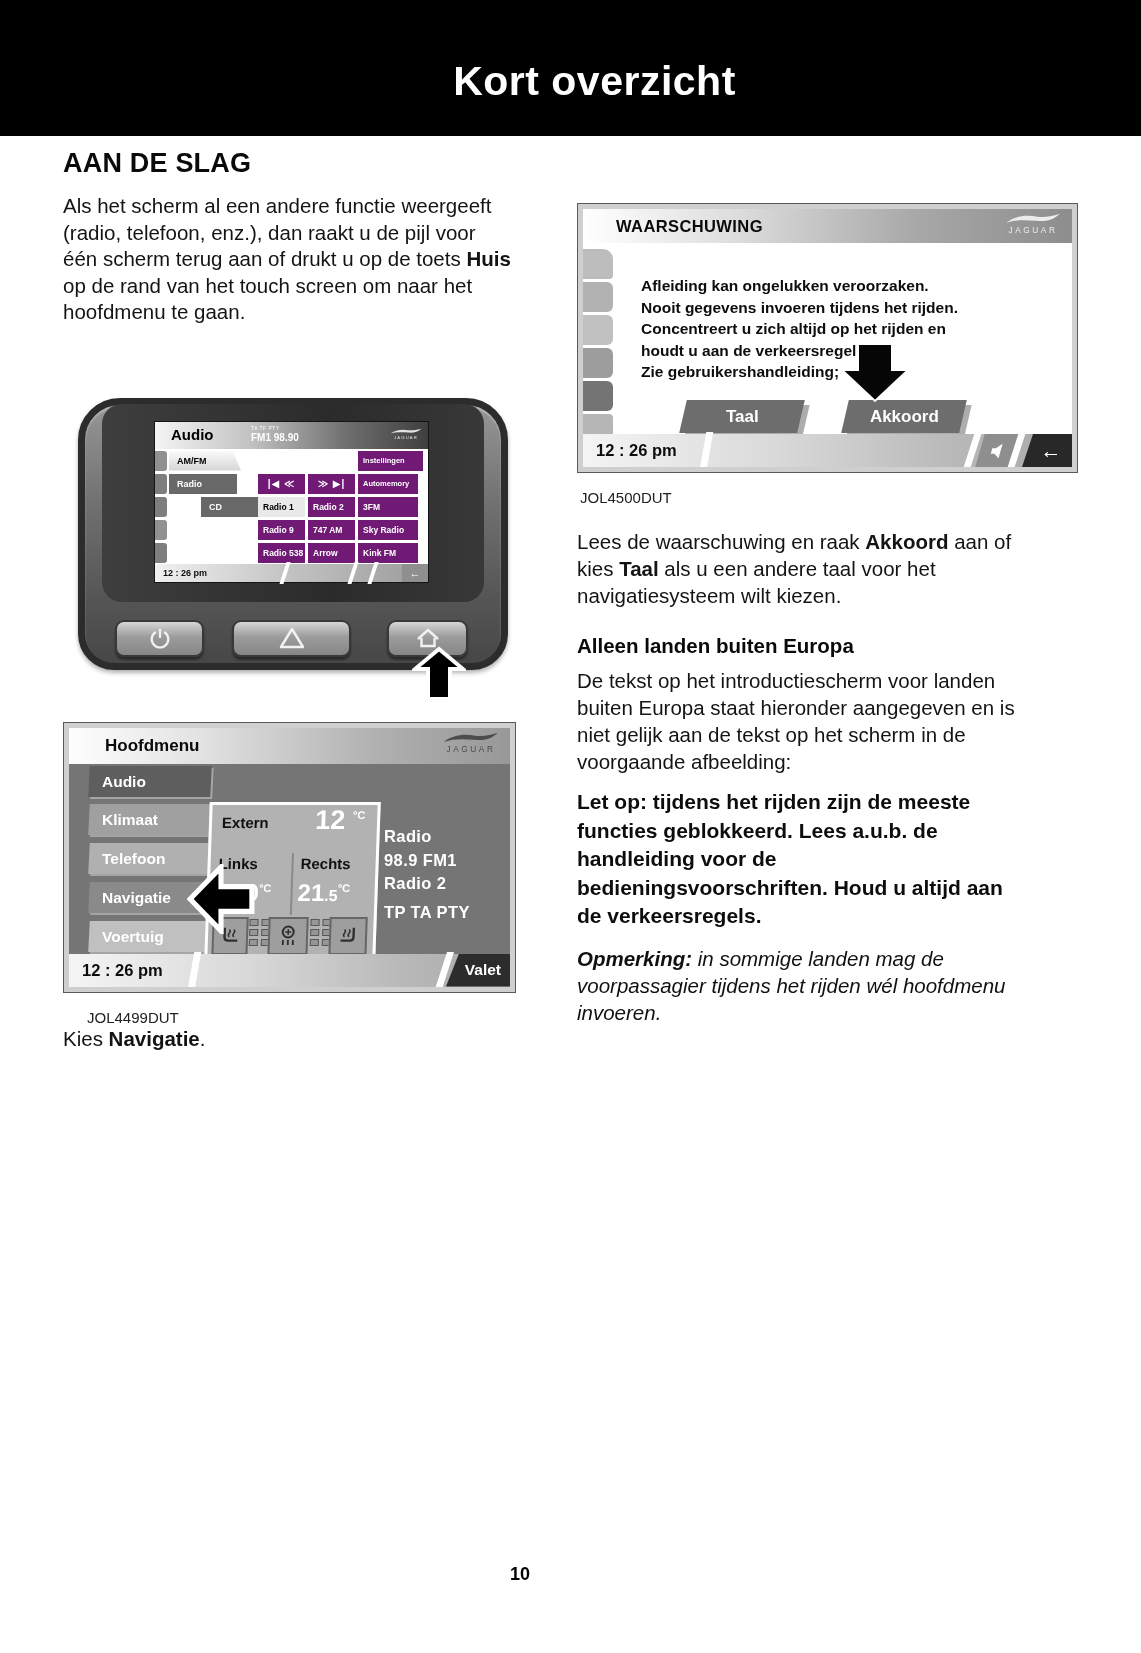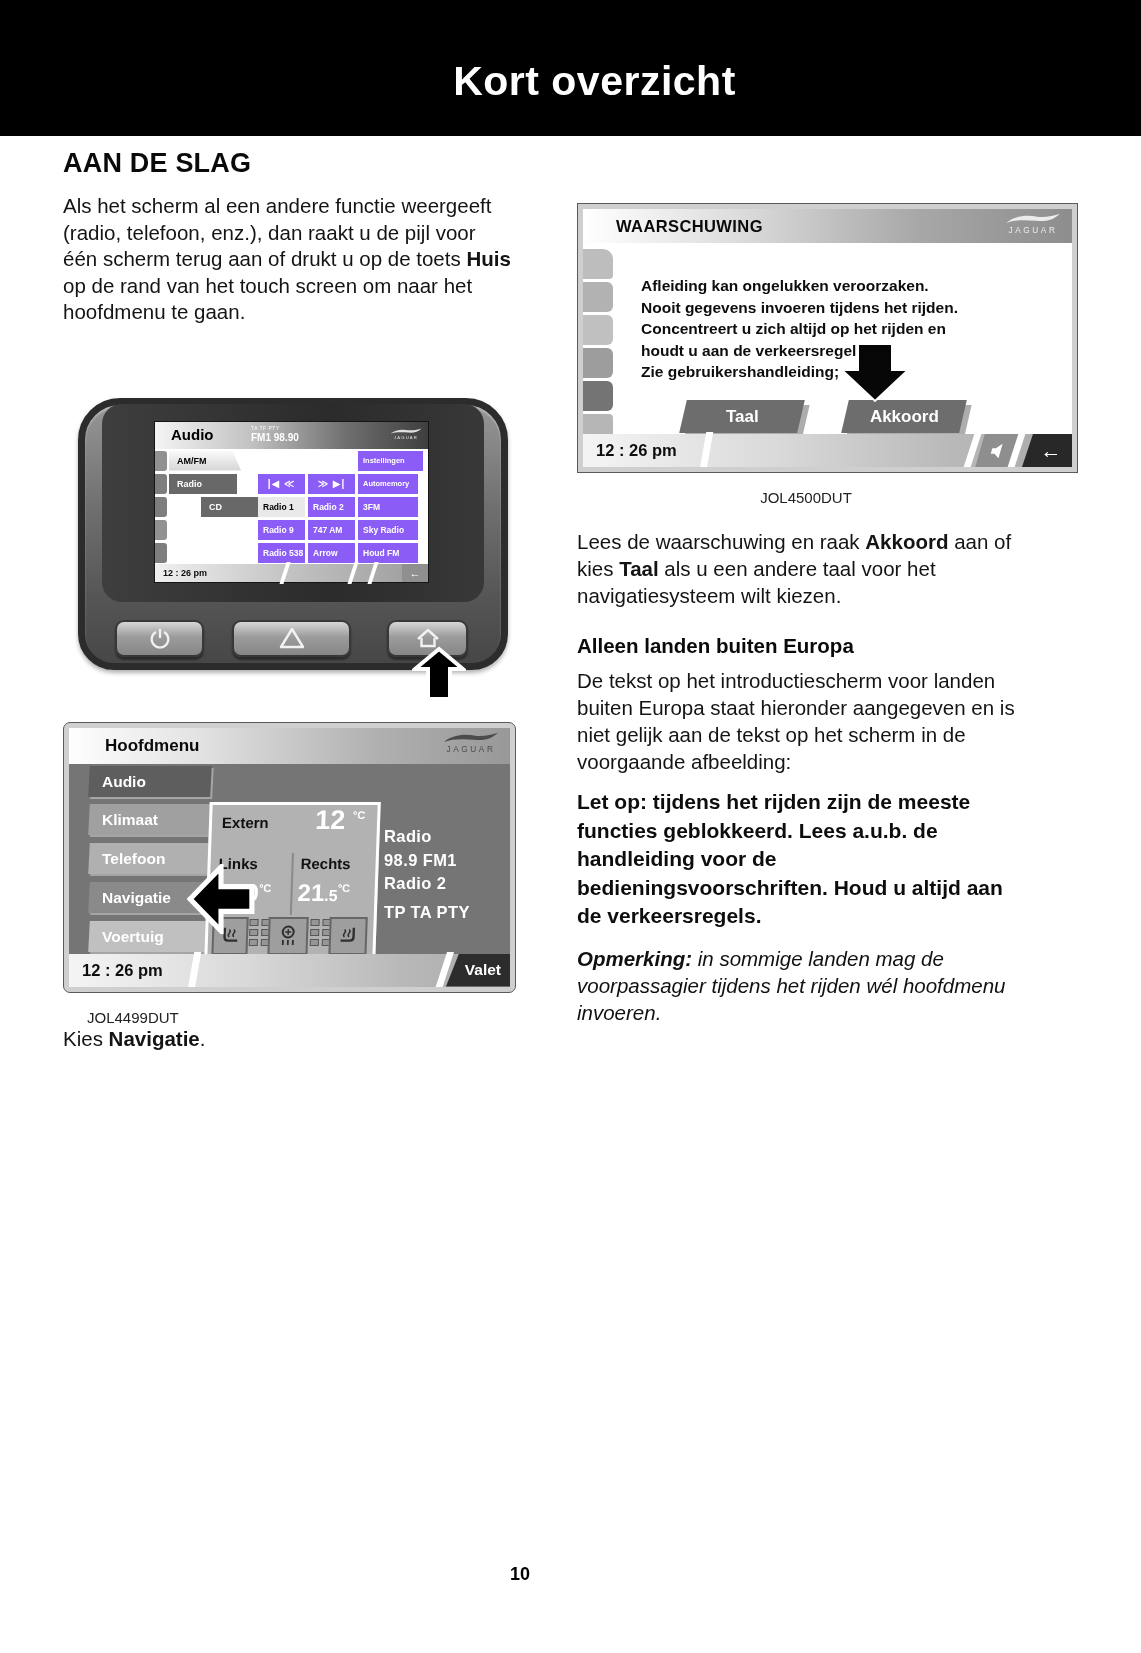--- a/index.html
+++ b/index.html
@@ -69,21 +69,21 @@
             background:linear-gradient(90deg,#f4f4f4 0%,#c2c2c2 35%,#6f6f6f 70%,#3f3f3f 100%);}
   .a-title{position:absolute;left:16px;top:4px;font-size:15px;font-weight:bold;color:#000;}
   .a-status{position:absolute;left:96px;top:3px;font-size:5px;color:#fff;letter-spacing:.5px;}
   .a-freq{position:absolute;left:96px;top:10px;font-size:10px;font-weight:bold;color:#fff;}
   .stub{position:absolute;left:0;width:12px;height:20px;background:#919191;border-radius:0 3px 3px 0;}
   .a-btn{position:absolute;display:flex;align-items:center;font-weight:bold;}
   .a-dark{background:#686868;color:#fff;}
   .a-light{background:linear-gradient(180deg,#fafafa,#d5d5d5);color:#000;}
   .a-grid{position:absolute;left:103px;top:52px;display:grid;
           grid-template-columns:47px 47px 60px;grid-auto-rows:20px;gap:3px;}
-  .cell{background:#8b5cf6;color:#fff;font-size:8.5px;font-weight:bold;display:flex;align-items:center;padding-left:5px;}
+  .cell{background:#701a75;color:#fff;font-size:8.5px;font-weight:bold;display:flex;align-items:center;padding-left:5px;}
   .cell.sel{background:#e9e9e9;color:#000;}
   .cell.seek{justify-content:center;padding-left:0;font-size:10px;letter-spacing:1px;}
   .cell.small{font-size:7.5px;}
   .a-timebar{position:absolute;left:0;right:0;bottom:0;height:18px;
              background:linear-gradient(90deg,#f0f0f0,#c2c2c2 50%,#9b9b9b);}
   .a-timebar .t{position:absolute;left:8px;top:4px;font-size:9px;font-weight:bold;color:#0d0d0d;}
   .a-timebar .slash{width:4px;}
   .a-back{position:absolute;right:0;top:0;bottom:0;width:26px;background:#8f8f8f;
           display:flex;align-items:center;justify-content:center;color:#fff;font-size:11px;font-weight:bold;}
   .hw-btn{position:absolute;top:228px;height:33px;border:2px solid #383838;border-radius:9px;
@@ -118,21 +118,21 @@
   .bars i{background:#969696;border:1px solid #575757;display:block;}
   .radio-info{position:absolute;left:315px;color:#fff;font-size:16.5px;font-weight:bold;letter-spacing:.4px;}
   .valet-box{position:absolute;right:0;top:0;bottom:0;width:64px;background:#2c2c2c;
              clip-path:polygon(13px 0,100% 0,100% 100%,0 100%);
              display:flex;align-items:center;justify-content:flex-end;}
   .valet-box span{color:#fff;font-size:15.5px;font-weight:bold;padding-right:9px;}
   .nav-arrow{position:absolute;left:118px;top:136px;z-index:5;}
 
   .kies{margin:26px 0 0 -5px;}
   figcaption.figcap{margin:8px 0 0 24px;}
-  .cap-right{display:block;margin:7px 0 8px 3px;text-align:center;}
+  .cap-right{display:block;margin:7px 0 8px 3px;}
   .jag{display:block;}
 </style>
 </head>
 <body>
 
 <div class="page">
 
   <header class="banner">
     <h1>Kort overzicht</h1>
   </header>
@@ -205,21 +205,21 @@
           <div class="cell">
               <span>Sky Radio</span>
             </div>
           <div class="cell">
               <span>Radio 538</span>
             </div>
           <div class="cell">
               <span>Arrow</span>
             </div>
           <div class="cell">
-              <span>Houd FM</span>
+              <span>Kink FM</span>
             </div>
         </div>
 
         <div class="a-timebar">
           <span class="t">12 : 26 pm</span>
           <div class="slash" style="left:128px;"></div>
           <div class="slash" style="left:196px;"></div>
           <div class="slash" style="left:216px;"></div>
           <div class="a-back">
               <span>←</span>
@@ -244,21 +244,21 @@
           <path d="M6.5 12 V20 H19.5 V12" fill="none" stroke="#f2f2f2" stroke-width="2.4"></path>
         </svg>
       </div>
 
       <svg class="up-arrow" width="54" height="56" viewBox="0 0 54 56">
         <polygon points="27,3 51,23 38,23 38,53 16,53 16,23 3,23" fill="#000" stroke="#fff" stroke-width="4"></polygon>
       </svg>
     </figure>
 
     <figure class="fig-menu" style="margin-left:0;">
-      <div class="screen-outer" style="position:absolute;inset:0;border-radius:7px;">
+      <div class="screen-outer" style="position:absolute;inset:0;">
         <div class="screen-inner m-inner">
           <div class="m-header">
             <span class="m-title">Hoofdmenu</span>
             <svg class="jag" style="position:absolute;right:8px;top:3px;color:#4c4c4c;" width="62" height="26" viewBox="0 0 60 24">
               <path d="M4 10 C12 3 24 2 34 4 C42 5 50 3 56 1 C50 7 42 9 33 8 C22 7 12 7 4 10 Z" fill="currentColor"></path>
               <text x="30" y="20" text-anchor="middle" font-size="8" letter-spacing="2.5" fill="currentColor">JAGUAR</text>
             </svg>
           </div>
 
           <div class="menu-item" style="top:38px;background:#5e5e5e;">

